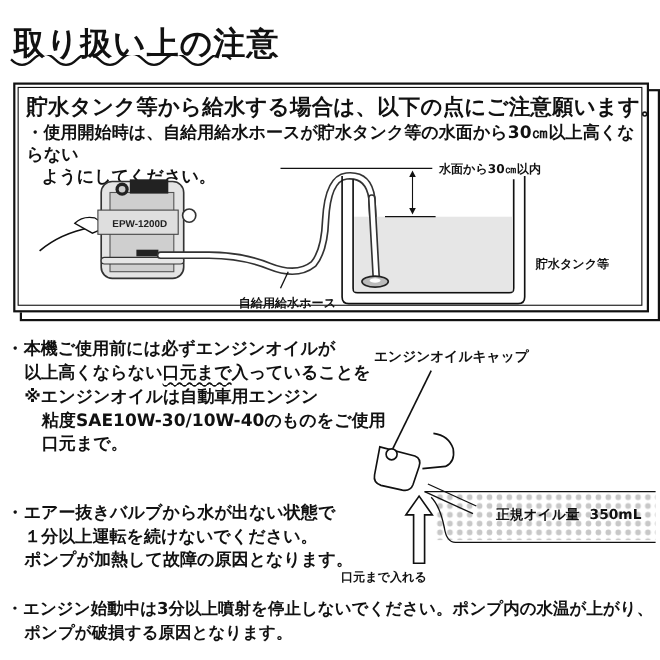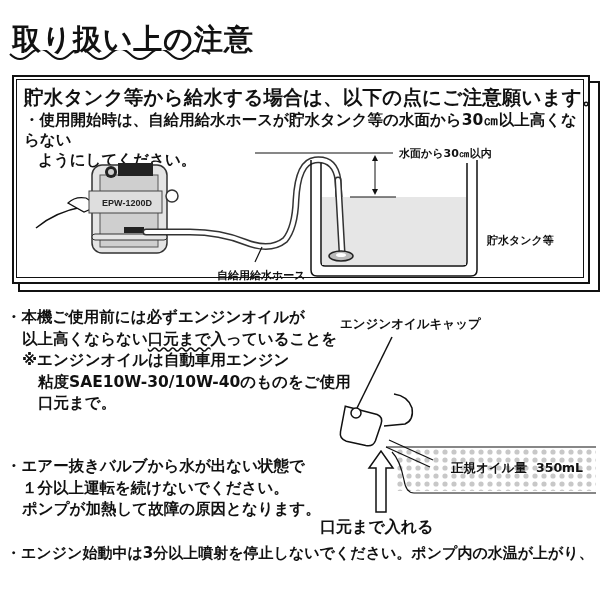--- a/index.html
+++ b/index.html
@@ -89,20 +89,21 @@
 </div>
 
 <div class="abs sec-text" style="left:6px;top:456px;">
   <div><span>・</span><span>エアー抜きバルブから水が出ない状態で</span></div>
   <div style="padding-left:16px;">１分以上運転を続けないでください。</div>
   <div style="padding-left:16px;">ポンプが加熱して故障の原因となります。</div>
 </div>
 
 <div class="abs sec-text" style="left:6px;top:543px;font-size:15px;">
   <div><span>・</span><span>エンジン始動中は3分以上噴射を停止しないでください。ポンプ内の水温が上がり、</span></div>
+  <div style="padding-left:16px;">ポンプが破損する原因となります。</div>
 </div>
 
 <svg class="abs" style="left:320px;top:320px;" width="280" height="210" viewBox="320 320 280 210">
   <defs>
     <pattern id="dots" width="9" height="8" patternUnits="userSpaceOnUse">
       <circle cx="4" cy="4" r="2.6" fill="#c8c8c8"></circle>
     </pattern>
   </defs>
 
   <rect x="396" y="447" width="200" height="44" fill="url(#dots)"></rect>
@@ -119,13 +120,13 @@
     <circle cx="356" cy="413" r="5" fill="#fff" stroke="#111" stroke-width="1.5"></circle>
     <path d="M394 394 Q408 396 412 408 Q414 420 405 424 L384 426" fill="none" stroke="#111" stroke-width="1.5"></path>
   </g>
 
   <path d="M376 512 L376 468 L369 468 L381 451 L393 468 L386 468 L386 512 Z" fill="#fff" stroke="#111" stroke-width="1.5"></path>
 </svg>
 
 <div class="abs lbl" style="left:340px;top:316px;font-size:12.5px;">エンジンオイルキャップ</div>
 <div class="abs lbl" style="left:451px;top:460px;font-size:12.5px;">正規オイル量</div>
 <div class="abs lbl" style="left:536px;top:460px;font-size:12.5px;">350mL</div>
-<div class="abs lbl" style="left:320px;top:517px;font-size:16px;text-align:center;">口元まで入れる</div>
+<div class="abs lbl" style="left:310px;top:517px;font-size:11px;text-align:center;">口元まで入れる</div>
 
 </body></html>

